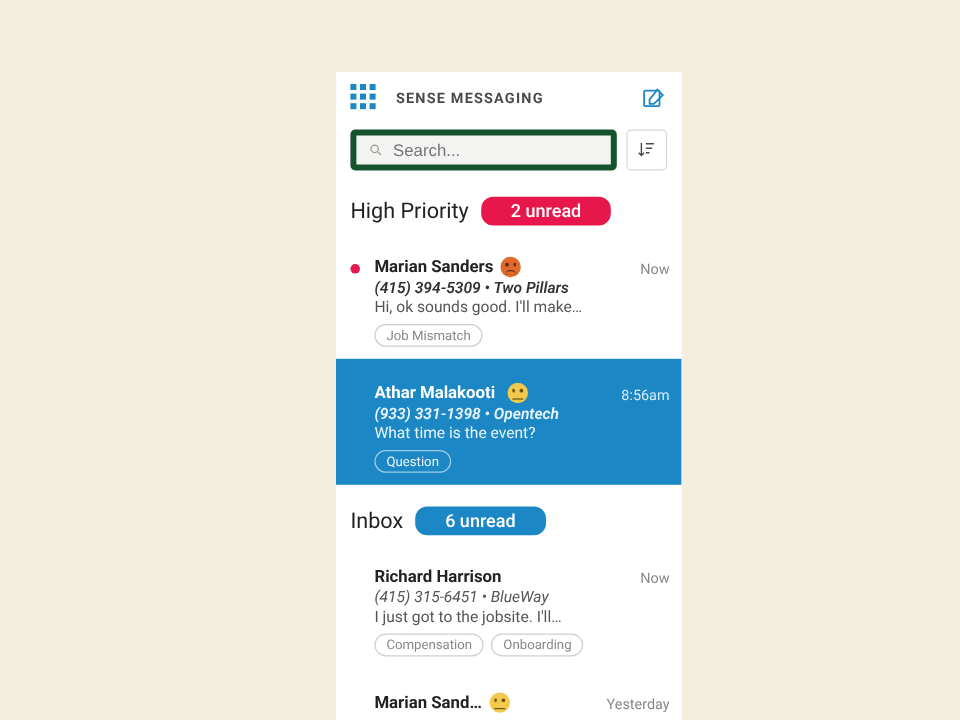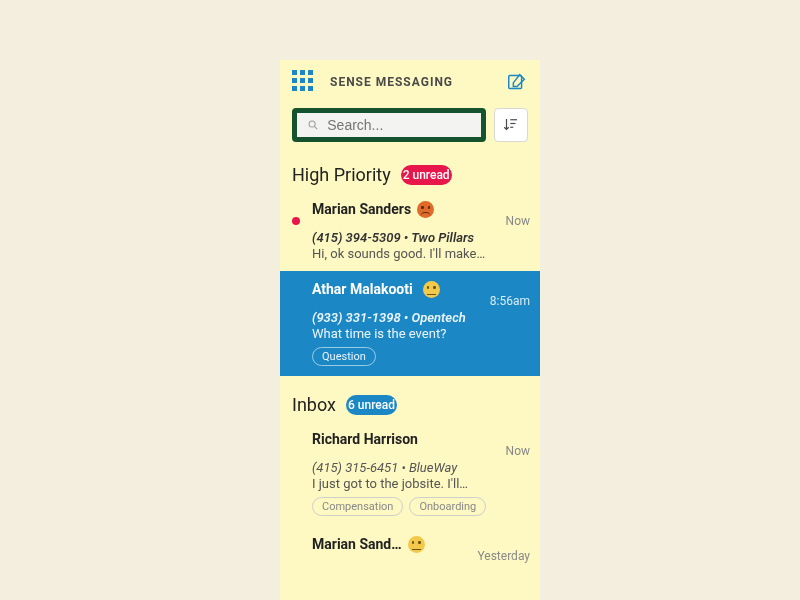--- a/index.html
+++ b/index.html
@@ -5,22 +5,22 @@
   * { box-sizing: border-box; margin: 0; padding: 0; }
   body {
     background: #f3eede;
     font-family: -apple-system, BlinkMacSystemFont, "Segoe UI", Roboto, Helvetica, Arial, sans-serif;
     width: 800px; height: 600px;
     position: relative;
   }
   .panel {
     position: absolute;
     left: 280px; top: 60px;
-    width: 260px; height: 540px;
-    background: #fef9c3;
+    width: 288px; height: 540px;
+    background: #ffffff;
     overflow: hidden;
     display: flex; flex-direction: column;
   }
   .header {
     display: flex;
     align-items: center;
     padding: 10px 12px 10px 12px;
   }
   .apps-icon {
     width: 24px; height: 24px;
@@ -74,37 +74,37 @@
     display:flex; align-items:center;
     padding: 10px 12px 6px 12px;
   }
   .section-head .title {
     font-size: 18px; color:#222; font-weight: 400;
   }
   .badge {
     margin-left: 10px;
     background: #e8174b;
     color:#fff;
-    font-size: 12px;
-    padding: 3px 2px;
+    font-size: 15px;
+    padding: 3px 25px;
     border-radius: 10px;
     font-weight: 500;
   }
   .badge.blue { background:#1b87c4; }
   .thread {
     position: relative;
     padding: 10px 10px 10px 32px;
   }
   .thread .dot {
     position:absolute; left:12px; top:26px;
     width:8px; height:8px; border-radius:50%; background:#e8174b;
   }
   .thread.selected { background:#1b87c4; }
   .thread .row1 {
-    display:flex; align-items:flex-start;
+    display:flex; align-items:flex-end;
   }
   .thread .name { font-size:14px; font-weight:700; color:#222; }
   .thread.selected .name { color:#fff; }
   .emoji {
     width:17px;height:17px;border-radius:50%;
     display:inline-flex;align-items:center;justify-content:center;
     margin-left:6px;
     position:relative;
   }
   .emoji.angry { background:#e06a2a; }
@@ -207,20 +207,23 @@
       <span class="name">Marian Sanders</span>
       <span class="emoji angry">
           <span class="mouth"></span>
         </span>
       <span class="timestamp">Now</span>
     </div>
     <div class="sub strong">
       <span>(415) 394-5309</span> • <span>Two Pillars</span>
     </div>
     <div class="preview">Hi, ok sounds good. I'll make…</div>
+    <div class="tags">
+      <span class="tag">Job Mismatch</span>
+    </div>
   </div>
 
   <div class="thread selected">
     <div class="row1">
       <span class="name">Athar Malakooti</span>
       <span class="emoji neutral" style="margin-left:10px">
           <span class="mouth"></span>
         </span>
       <span class="timestamp">8:56am</span>
     </div>

